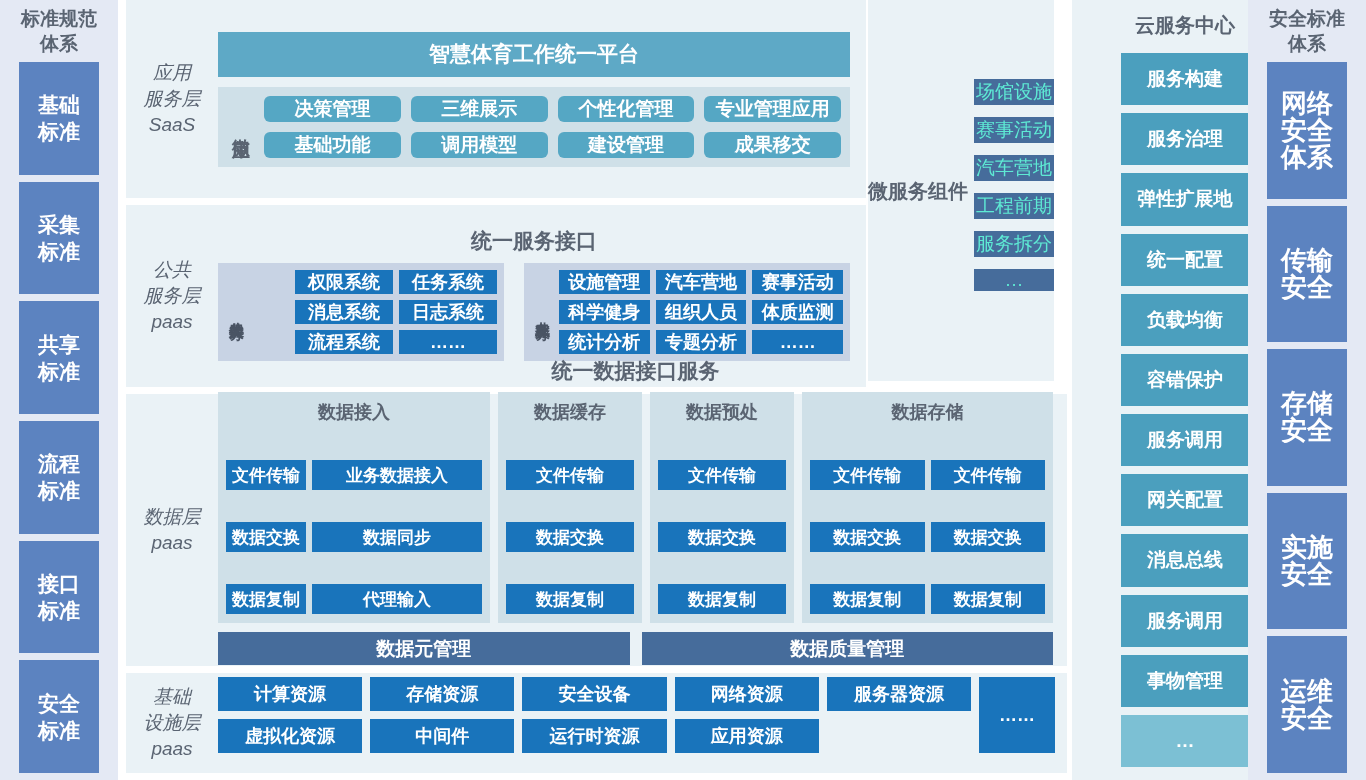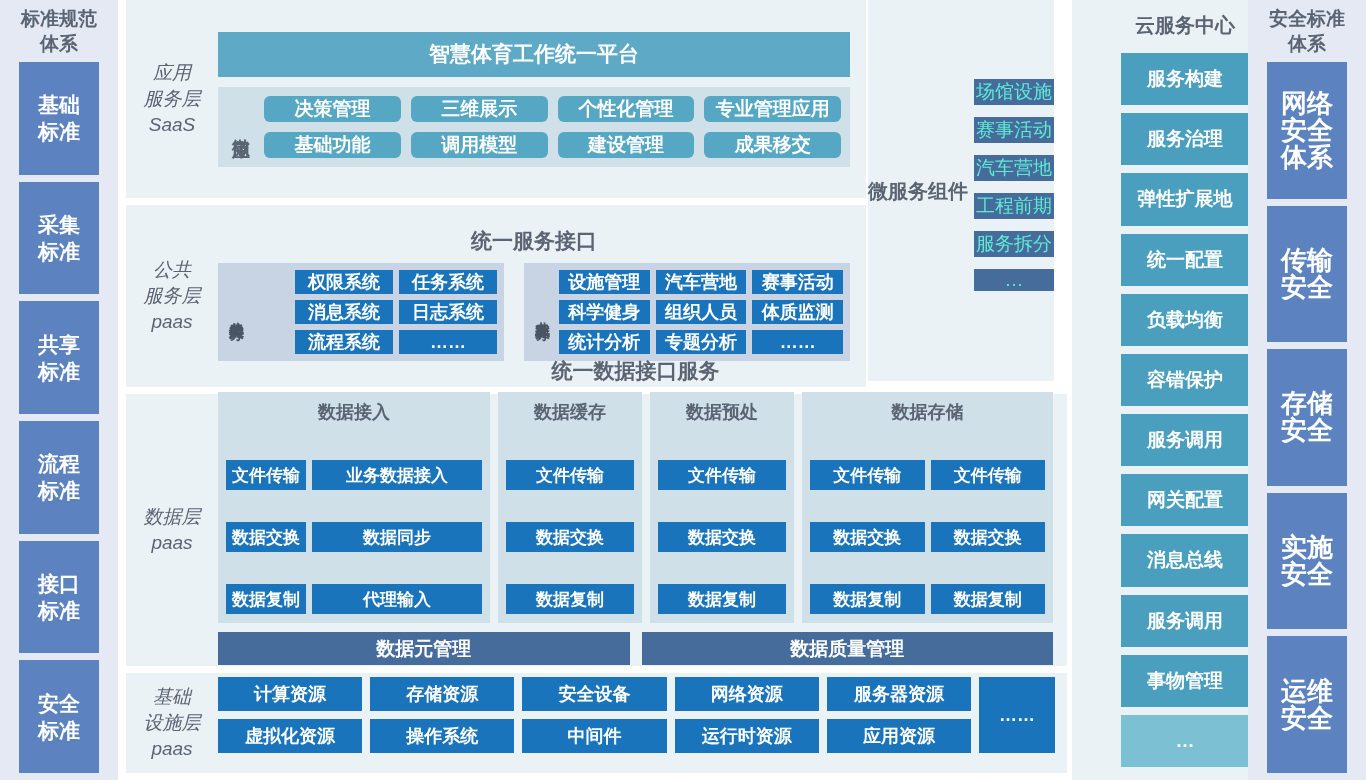--- a/index.html
+++ b/index.html
@@ -370,21 +370,20 @@
       <div class="en">paas</div>
     </div>
     <div class="infra-body">
       <div class="infra-grid">
         <div class="icell">计算资源</div>
         <div class="icell">存储资源</div>
         <div class="icell">安全设备</div>
         <div class="icell">网络资源</div>
         <div class="icell">服务器资源</div>
         <div class="icell">虚拟化资源</div>
-        <div class="icell">操作系统</div>
         <div class="icell">中间件</div>
         <div class="icell">运行时资源</div>
         <div class="icell">应用资源</div>
       </div>
       <div class="icell-tall">……</div>
     </div>
   </div>
 
   <div class="msc">
     <div class="msc-title">微服务组件</div>

